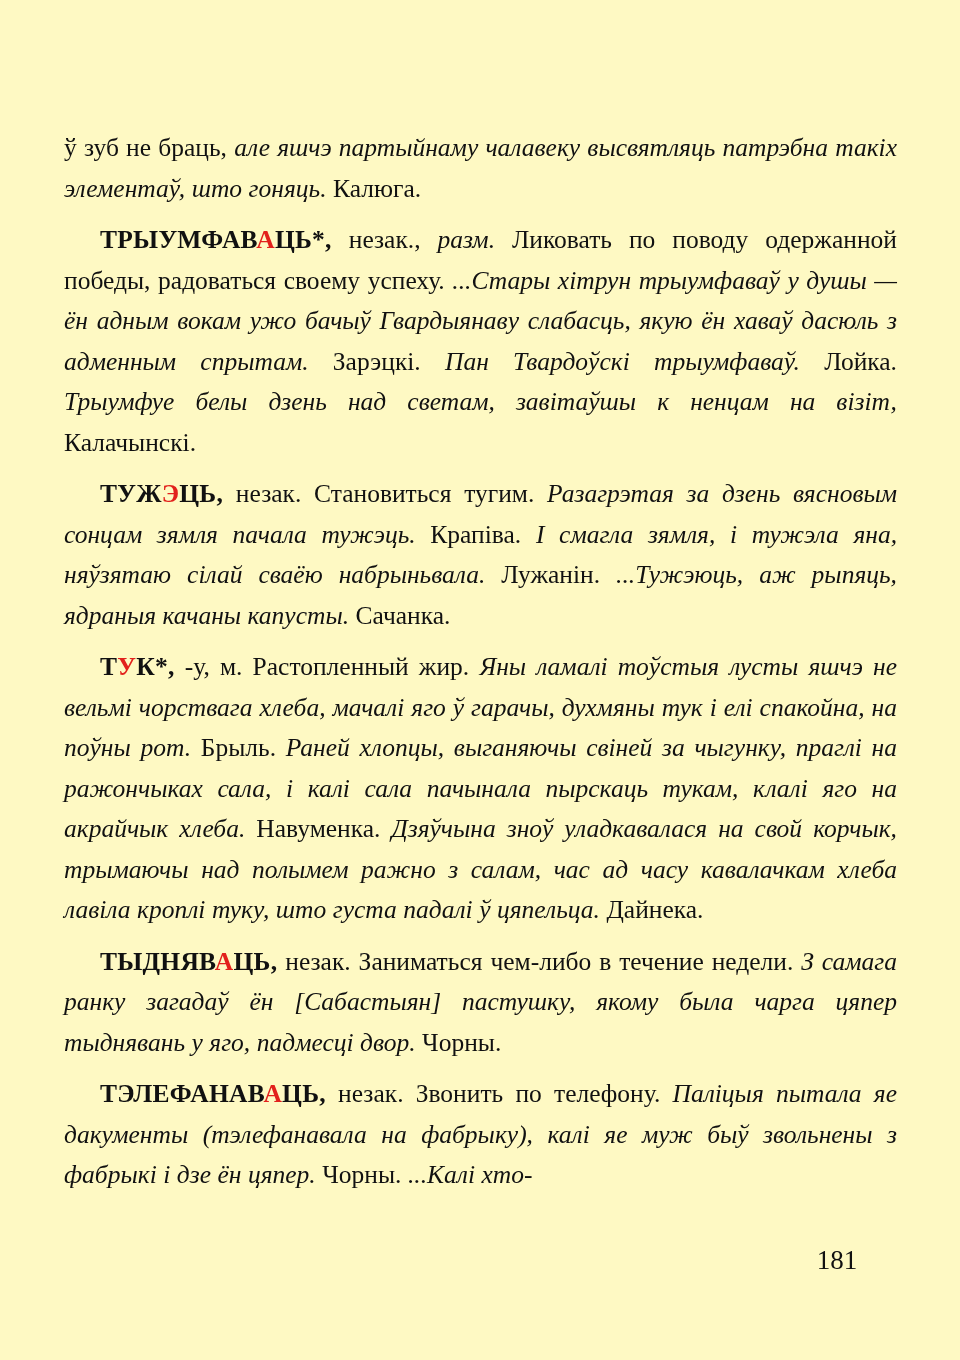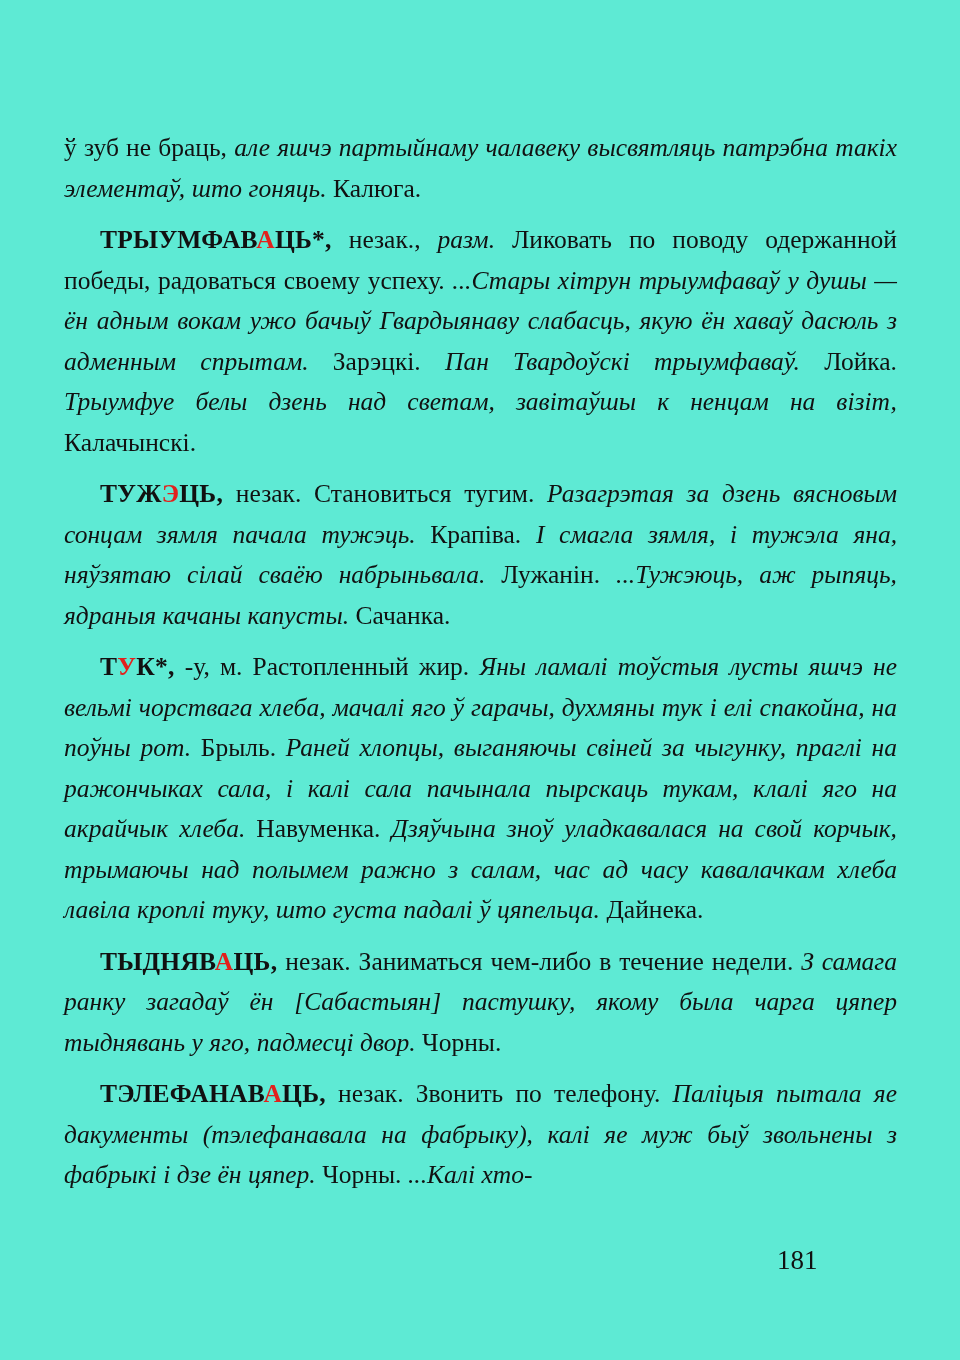--- a/index.html
+++ b/index.html
@@ -9,21 +9,21 @@
     background: #ffffff;
   }
   body {
     font-family: "Liberation Serif", "DejaVu Serif", serif;
     color: #111111;
   }
   .page {
     position: relative;
     width: 960px;
     height: 1360px;
-    background: #5eead4;
+    background: #fef9c3;
     overflow: hidden;
     box-sizing: border-box;
   }
   .text-column {
     position: absolute;
     left: 64px;
     top: 128px;
     width: 833px;
   }
   
@@ -69,21 +69,21 @@
   }
   .source {
     font-style: normal;
   }
   
   .folio {
     position: absolute;
     right: 63px;
     top: 1243px;
     width: 120px;
-    text-align: left;
+    text-align: center;
     font-size: 27px;
     line-height: 34px;
     font-family: "Liberation Serif", "DejaVu Serif", serif;
     color: #111111;
   }
 </style>
 </head>
 <body>
 
 <div class="page">

